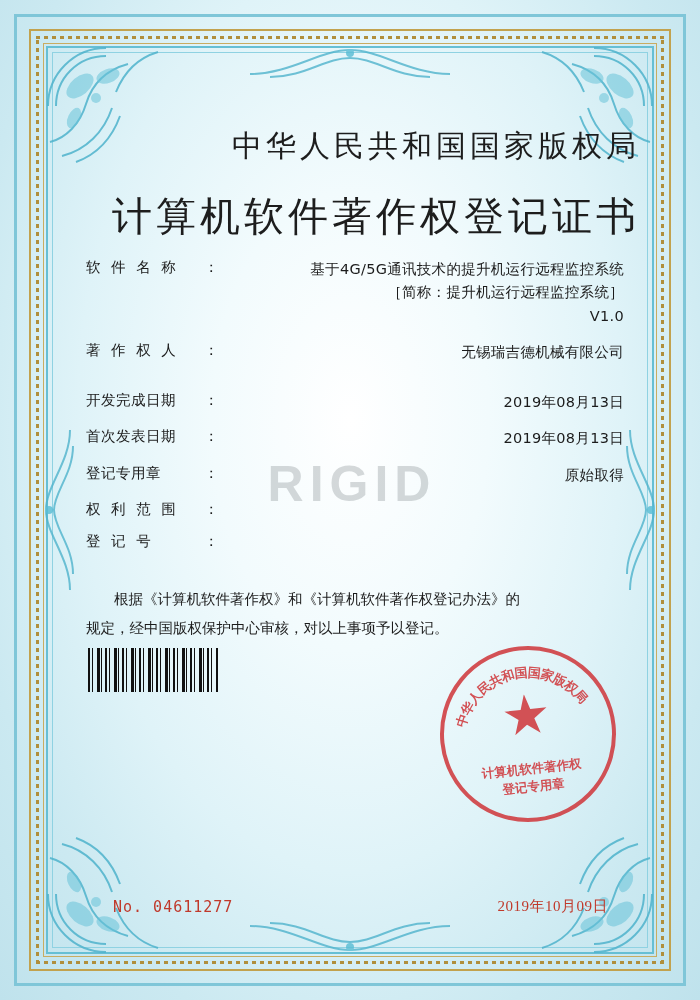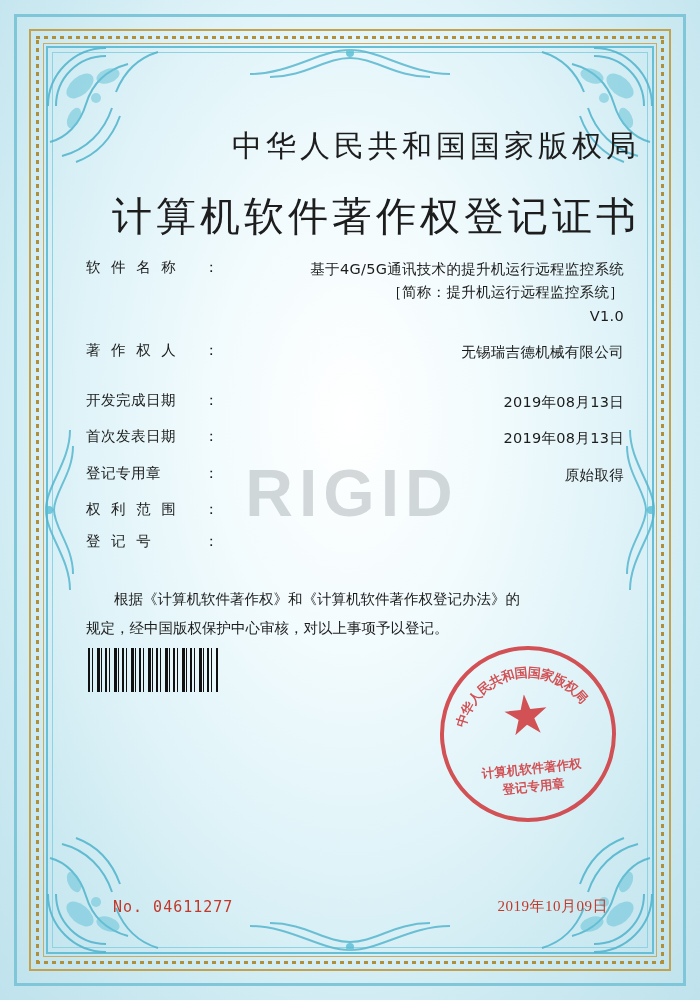--- a/index.html
+++ b/index.html
@@ -94,21 +94,21 @@
   .edge-mid.right  { right: 40px; top: 430px; width: 34px; height: 160px; transform: scaleX(-1); }
 
   
   .watermark {
     position: absolute;
     left: 4px; right: 0;
     top: 455px;
     text-align: center;
     font-family: "Liberation Sans", sans-serif;
     font-weight: bold;
-    font-size: 66px;
+    font-size: 50px;
     letter-spacing: 6px;
     color: rgba(120,128,132,0.30);
     user-select: none;
     pointer-events: none;
   }
   .wm-emblem {
     position: absolute;
     left: 96px;
     top: 232px;
     width: 120px;

